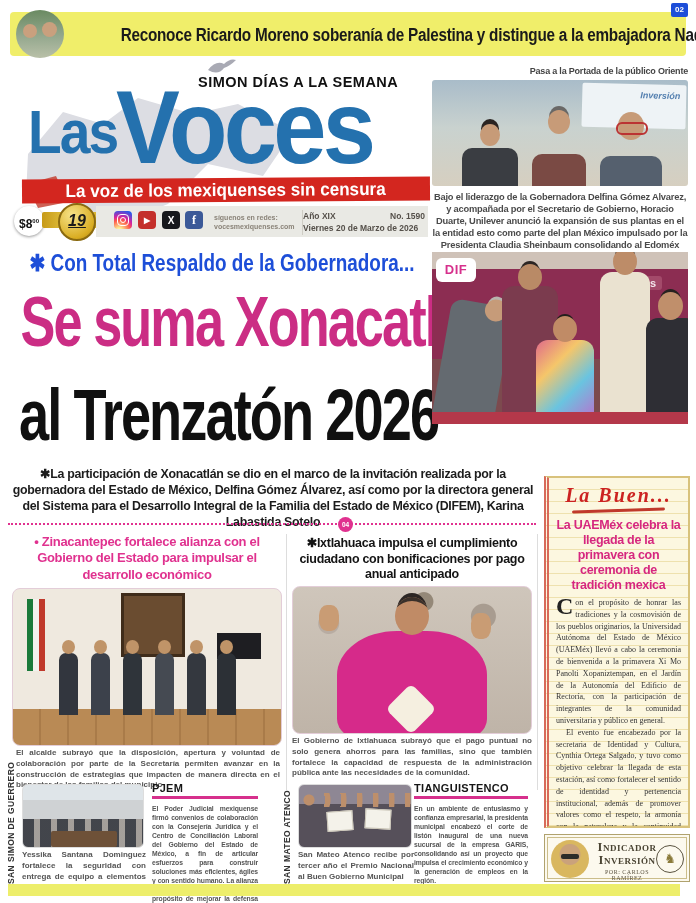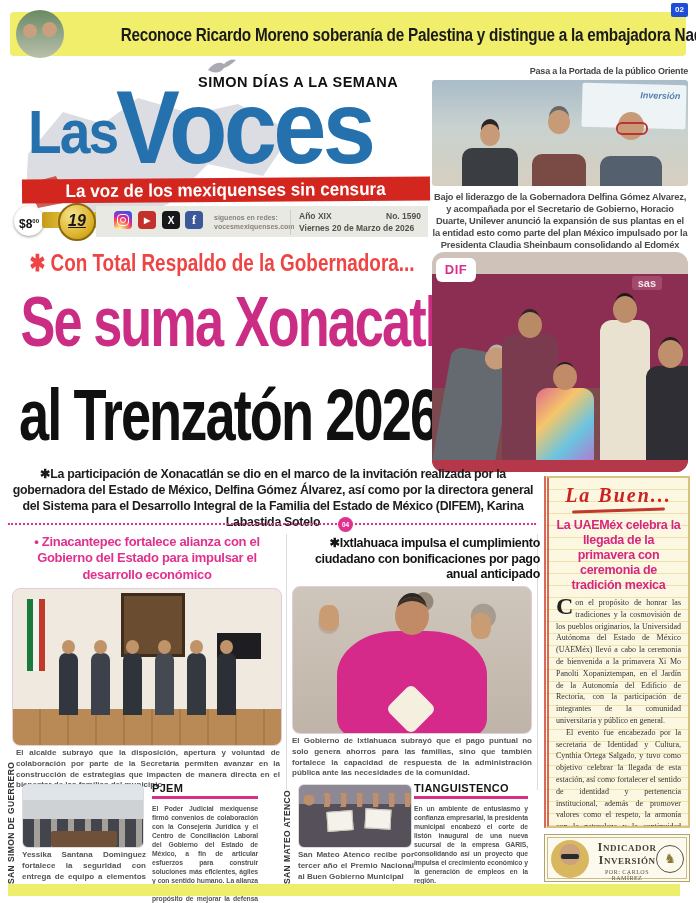--- a/index.html
+++ b/index.html
@@ -39,21 +39,21 @@
     text-align:center;line-height:32px;font-size:16px;font-weight:bold;font-style:italic;color:#1a1a1a;text-decoration:underline;}
   .mh-infobar{position:absolute;left:88px;top:148px;width:332px;height:31px;background:#e9e9e4;}
   .soc{position:absolute;top:5px;width:18px;height:18px;border-radius:4px;display:flex;align-items:center;justify-content:center;color:#fff;font-weight:bold;}
   .soc.ig{left:18px;background:radial-gradient(circle at 30% 110%,#fdf497 0 10%,#fd5949 45%,#d6249f 60%,#285AEB 90%);}
   .soc.ig::before{content:"";position:absolute;inset:3px;border:1.5px solid #fff;border-radius:4px;}
   .soc.ig::after{content:"";position:absolute;left:6px;top:6px;width:4px;height:4px;border:1.5px solid #fff;border-radius:50%;}
   .soc.yt{left:42px;background:#c4302b;font-size:8px;}
   .soc.x{left:66px;background:#16181c;font-size:10px;}
   .soc.fb{left:89px;background:#3b5998;font-size:12px;font-family:"Liberation Serif",serif;}
   .mh-follow{position:absolute;left:118px;top:7px;font-size:7px;font-weight:bold;color:#8a8378;line-height:1.35;}
-  .mh-issue{position:absolute;left:194px;top:4px;width:122px;font-size:8.5px;color:#55504a;font-weight:bold;line-height:1.45;border-left:1px solid #cfcdc5;padding-left:8px;}
+  .mh-issue{position:absolute;left:206px;top:4px;width:122px;font-size:8.5px;color:#55504a;font-weight:bold;line-height:1.45;border-left:1px solid #cfcdc5;}
   .mh-issue .row1{display:flex;justify-content:space-between;}
 
   
   .topright{left:432px;top:62px;width:256px;height:190px;}
   .tr-kicker{position:absolute;right:0;top:4px;font-size:9px;font-weight:bold;color:#444;letter-spacing:-0.2px;}
   .tr-photo{position:absolute;left:0;top:18px;width:256px;height:106px;border-radius:3px;overflow:hidden;
     background:linear-gradient(180deg,#a9bcc9 0%,#c9d2cf 45%,#d6cfc0 100%);}
   .tr-board{position:absolute;right:2px;top:4px;width:104px;height:44px;background:#eef3f6;border-radius:2px;transform:rotate(1.5deg);
     font-size:9px;font-style:italic;font-weight:bold;color:#5580b0;text-align:right;padding:6px 6px 0 0;box-sizing:border-box;}
   .tr-h{position:absolute;border-radius:50%;background:#c79b78;}
@@ -61,29 +61,29 @@
   .tr-h2{left:116px;top:30px;width:22px;height:24px;box-shadow:0 -5px 0 -1px #6a6866;}
   .tr-h3{left:186px;top:32px;width:26px;height:28px;}
   .tr-glasses{position:absolute;left:184px;top:42px;width:28px;height:9px;border:2px solid #b33;border-radius:6px;background:transparent;}
   .tr-t1{position:absolute;left:30px;bottom:0;width:56px;height:38px;background:#3a3d42;border-radius:10px 10px 0 0;}
   .tr-t2{position:absolute;left:100px;bottom:0;width:54px;height:32px;background:#7a4a44;border-radius:10px 10px 0 0;}
   .tr-t3{position:absolute;left:168px;bottom:0;width:62px;height:30px;background:#55606e;border-radius:10px 10px 0 0;}
   .tr-caption{position:absolute;left:0;top:130px;width:256px;font-size:9.3px;font-weight:bold;color:#4a4a4a;
     text-align:center;line-height:1.28;letter-spacing:-0.2px;}
 
   
-  .lead-kicker{left:8px;top:248px;width:420px;height:30px;line-height:30px;text-align:right;font-weight:bold;font-size:21px;color:#ef4444;}
+  .lead-kicker{left:8px;top:248px;width:420px;height:30px;line-height:30px;text-align:right;font-weight:bold;font-size:21px;color:#1d4ed8;}
   .lead-kicker .cond{transform:scale(0.9,1.1);transform-origin:center;}
   .hl{left:8px;width:420px;text-align:center;font-weight:bold;letter-spacing:-2px;}
   .hl .cond{transform:scale(0.95,1.28);transform-origin:center;}
   .hl1{top:276px;height:92px;line-height:92px;font-size:55px;color:#cb2d84;}
   .hl2{top:364px;height:100px;line-height:100px;font-size:57px;color:#101010;}
 
   
-  .mainphoto{left:432px;top:252px;width:256px;height:220px;border-radius:12px;overflow:hidden;
+  .mainphoto{left:432px;top:252px;width:256px;height:172px;border-radius:0;overflow:hidden;
     background:linear-gradient(180deg,#cfc2b8 0 10%,#8c2d52 10% 62%,#7c4a4e 62% 100%);}
   .mp-dif{position:absolute;left:4px;top:6px;width:40px;height:24px;background:#fff;border-radius:6px;
     text-align:center;line-height:24px;font-weight:bold;font-size:13px;color:#d6308c;letter-spacing:0.5px;}
   .mp-sas{position:absolute;right:26px;top:24px;background:#a34a6a;color:#f3e6ec;font-weight:bold;font-size:11px;
     padding:1px 6px;border-radius:3px;}
   .mp-fig{position:absolute;bottom:10px;border-radius:12px 12px 0 0;}
   .mp-f1{left:0px;width:62px;height:118px;background:#646a70;transform:rotate(10deg);transform-origin:bottom left;}
   .mp-f1::before{content:"";position:absolute;left:34px;top:-6px;width:22px;height:22px;border-radius:50%;background:#c69b79;box-shadow:0 -5px 0 -2px #b8b4ae;}
   .mp-f2{left:70px;width:56px;height:128px;background:#7b3b4e;}
   .mp-f2::before{content:"";position:absolute;left:16px;top:-22px;width:24px;height:26px;border-radius:50%;background:#b98a66;box-shadow:0 -5px 0 -2px #2c2624;}
@@ -99,21 +99,21 @@
   .deck{left:8px;top:466px;width:530px;font-size:12.4px;font-weight:bold;color:#1c1c1c;text-align:center;line-height:1.3;letter-spacing:-0.3px;}
   .sep{left:8px;top:523px;width:528px;border-top:2px dotted #e0318f;}
   .sep-badge{position:absolute;left:330px;top:-8px;width:15px;height:15px;border-radius:50%;background:#e0318f;color:#fff;
     font-size:6.5px;font-weight:bold;text-align:center;line-height:15px;}
 
   
   .vrule{width:1px;background:#ddd;}
   .vr1{left:286px;top:534px;height:256px;}
   .vr2{left:537px;top:534px;height:256px;}
   .colL-head{left:10px;top:534px;width:274px;font-size:13px;font-weight:bold;color:#e0318f;text-align:center;line-height:1.25;letter-spacing:-0.3px;}
-  .colR-head{left:292px;top:536px;width:240px;font-size:12.5px;font-weight:bold;color:#141414;text-align:right;line-height:1.25;letter-spacing:-0.3px;margin-left:8px;}
+  .colR-head{left:292px;top:536px;width:240px;font-size:12.5px;font-weight:bold;color:#141414;text-align:center;line-height:1.25;letter-spacing:-0.3px;}
   .photo{border:1px solid #e3cdd8;border-radius:8px;overflow:hidden;}
   .colL-photo{left:12px;top:588px;width:268px;height:156px;background:#efe9df;}
   .pz-flag{position:absolute;left:14px;top:10px;width:18px;height:72px;background:linear-gradient(90deg,#1a7a3a 0 33%,#f2f2ee 33% 66%,#c0392b 66%);}
   .pz-panel{position:absolute;left:108px;top:4px;width:58px;height:58px;background:#6a4c30;border:3px solid #3f2c1a;}
   .pz-tv{position:absolute;right:20px;top:44px;width:44px;height:26px;background:#1e1e22;}
   .pz-floor{position:absolute;left:0;bottom:0;width:100%;height:36px;
     background:repeating-linear-gradient(90deg,#b98a55 0 26px,#a97b49 26px 28px);}
   .pz{position:absolute;bottom:30px;width:19px;height:62px;border-radius:7px 7px 0 0;}
   .pz::before{content:"";position:absolute;left:3px;top:-13px;width:13px;height:14px;border-radius:50%;background:#c09468;}
   .pz1{left:46px;background:#32363e;}.pz2{left:78px;background:#3c414b;}.pz3{left:110px;background:#2f343a;}

